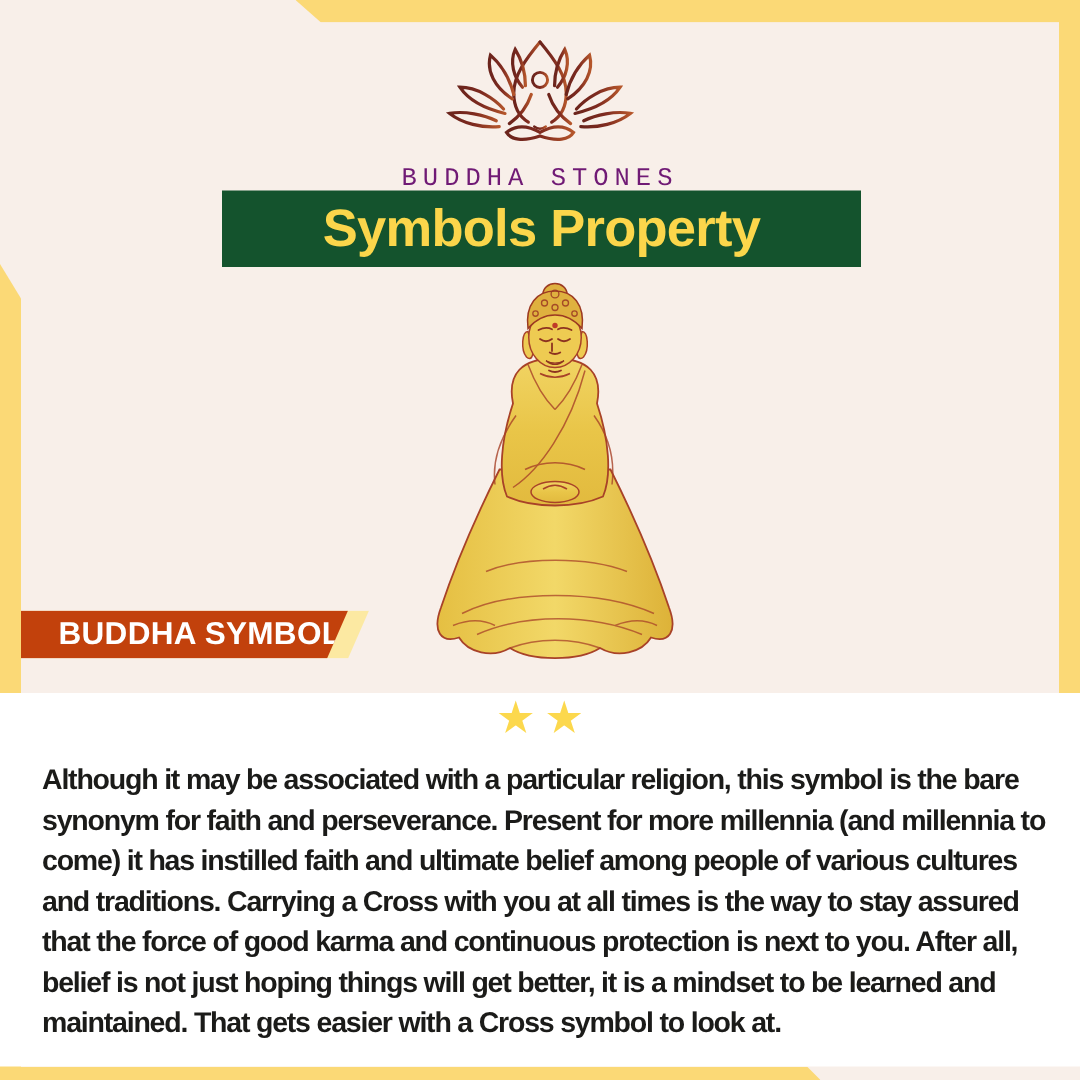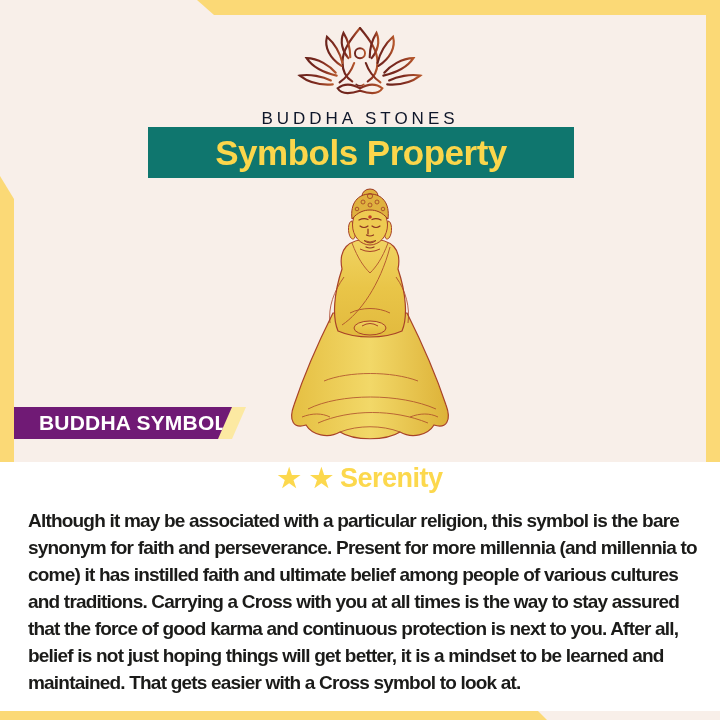--- a/index.html
+++ b/index.html
@@ -12,33 +12,33 @@
   .frame-top{left:197px;top:0;width:523px;height:15px;
     clip-path:polygon(0 0,100% 0,100% 100%,17px 100%);}
   .frame-right{left:706px;top:0;width:14px;height:533px;
     clip-path:polygon(0 0,100% 0,100% 100%,0 calc(100% - 14px));}
   .frame-left{left:0;top:176px;width:14px;height:544px;
     clip-path:polygon(0 0,100% 23px,100% 100%,0 100%);}
   .frame-bottom{left:0;top:711px;width:547px;height:9px;
     clip-path:polygon(0 0,calc(100% - 9px) 0,100% 100%,0 100%);}
   
   .logo-wrap{position:absolute;left:0;top:24px;width:720px;text-align:center;}
-  .brand-name{margin-top:3px;font-family:Liberation Sans, sans-serif;
-    font-size:17px;letter-spacing:4px;color:#0f172a;}
+  .brand-name{margin-top:3px;font-family:Liberation Mono, monospace;
+    font-size:17px;letter-spacing:4px;color:#701a75;}
   
   .title-banner{position:absolute;left:148px;top:127px;width:426px;height:51px;
-    background:#0f766e;display:flex;align-items:center;justify-content:center;}
+    background:#14532d;display:flex;align-items:center;justify-content:center;}
   .title-banner .title{font-size:35px;font-weight:bold;color:#fbd64b;letter-spacing:-0.5px;}
   
   .buddha{position:absolute;left:278px;top:185px;width:184px;height:263px;}
   
   .badge-shadow{position:absolute;left:14px;top:407px;width:232px;height:32px;
     background:#fce9a2;clip-path:polygon(0 0,100% 0,calc(100% - 14px) 100%,0 100%);}
   .badge{position:absolute;left:14px;top:407px;width:218px;height:32px;
-    background:#701a75;clip-path:polygon(0 0,100% 0,calc(100% - 14px) 100%,0 100%);
+    background:#c2410c;clip-path:polygon(0 0,100% 0,calc(100% - 14px) 100%,0 100%);
     display:flex;align-items:center;}
   .badge .badge-label{padding-left:25px;font-size:21px;font-weight:bold;color:#ffffff;
     letter-spacing:0.2px;}
   
   .white-section{position:absolute;left:0;top:462px;width:720px;height:249px;background:#ffffff;}
   .traits{position:absolute;left:0;top:463px;width:720px;display:flex;
     justify-content:center;align-items:baseline;gap:7px;
     color:#fcd84d;font-weight:bold;}
   .traits .star{font-size:26px;}
   .traits .trait-label{font-size:27px;letter-spacing:-0.5px;}
@@ -167,18 +167,17 @@
   <div class="badge-shadow"></div>
   <div class="badge">
     <span class="badge-label">BUDDHA SYMBOL</span>
   </div>
 
   <div class="white-section"></div>
 
   <div class="traits">
     <span class="star">★</span>
     <span class="star star2">★</span>
-    <span class="trait-label">Serenity</span>
   </div>
 
   <div class="description">Although it may be associated with a particular religion, this symbol is the bare synonym for faith and perseverance. Present for more millennia (and millennia to come) it has instilled faith and ultimate belief among people of various cultures and traditions. Carrying a Cross with you at all times is the way to stay assured that the force of good karma and continuous protection is next to you. After all, belief is not just hoping things will get better, it is a mindset to be learned and maintained. That gets easier with a Cross symbol to look at.</div>
 
 </div>
 
 </body></html>

